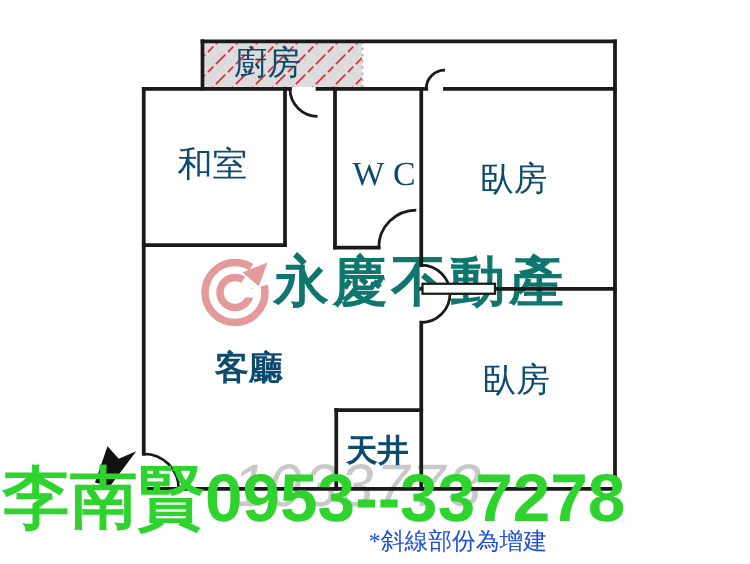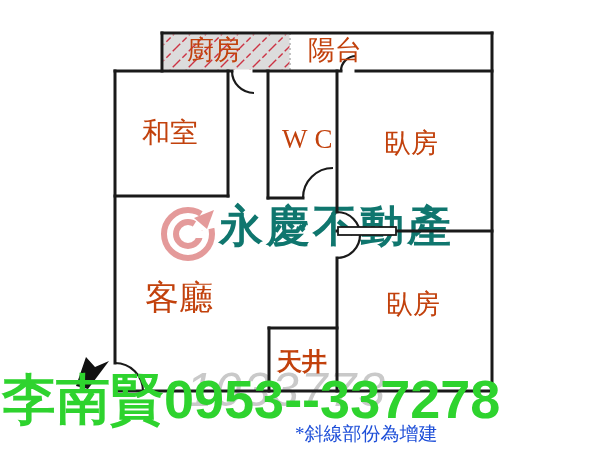--- a/index.html
+++ b/index.html
@@ -4,28 +4,28 @@
 <style>
   html,body{margin:0;padding:0;background:#ffffff;}
   .stage{position:relative;width:600px;height:451px;background:#fff;overflow:hidden;
          font-family:"Liberation Sans",sans-serif;}
   .layer{position:absolute;left:0;top:0;width:600px;height:451px;}
   .wm-layer{z-index:1;}
   .plan-layer{z-index:2;}
   .overlay-layer{z-index:4;pointer-events:none;border-radius:16px;}
 
   
-  .room-label{position:absolute;color:#c2410c;font-family:"Liberation Serif",serif;
+  .room-label{position:absolute;color:#0c4a6e;font-family:"Liberation Serif",serif;
               white-space:nowrap;line-height:1;}
   .lbl-kitchen   {left:187px;top:37px; font-size:27px;}
   .lbl-balcony   {left:308px;top:37px; font-size:27px;}
   .lbl-tatami    {left:142px;top:119px;font-size:28px;}
   .lbl-wc        {left:282px;top:126px;font-size:27px;letter-spacing:7px;}
   .lbl-bed-top   {left:384px;top:130px;font-size:27px;}
-  .lbl-living    {left:145px;top:281px;font-size:34px;}
+  .lbl-living    {left:172px;top:281px;font-size:27px;font-weight:bold;}
   .lbl-lightwell {left:277px;top:349px;font-size:25px;font-weight:bold;}
   .lbl-bed-bottom{left:386px;top:291px;font-size:27px;}
 
   
   .wm-brand{position:absolute;left:219px;top:204px;font-size:44px;font-weight:bold;
             letter-spacing:3px;color:#0f766e;line-height:1;white-space:nowrap;}
   .wm-number{position:absolute;left:186px;top:366px;font-size:48px;font-style:italic;
              letter-spacing:2px;color:#c9c9c9;line-height:1;white-space:nowrap;}
   .wm-logo{position:absolute;left:156px;top:202px;width:64px;height:64px;}
 
@@ -90,21 +90,20 @@
       <path d="M337,212 A23,23 0 0 1 337,258"></path>
       <path d="M115,363 A28,28 0 0 1 143,391"></path>
     </g>
     <rect x="338" y="227" width="58" height="8" fill="#ffffff" stroke="#1a1a1a" stroke-width="1.8"></rect>
 
     <polygon points="76,386 86,357 95,367 109,361 88,389" fill="#111111"></polygon>
   </svg>
 
   <div class="layer plan-layer">
     <div class="room-label lbl-kitchen">廚房</div>
-    <div class="room-label lbl-balcony">陽台</div>
     <div class="room-label lbl-wc">WC</div>
     <div class="room-label lbl-tatami">和室</div>
     <div class="room-label lbl-bed-top">臥房</div>
     <div class="room-label lbl-living">客廳</div>
     <div class="room-label lbl-lightwell">天井</div>
     <div class="room-label lbl-bed-bottom">臥房</div>
   </div>
 
   <div class="layer overlay-layer">
     <div class="agent-contact">李南賢0953--337278</div>

